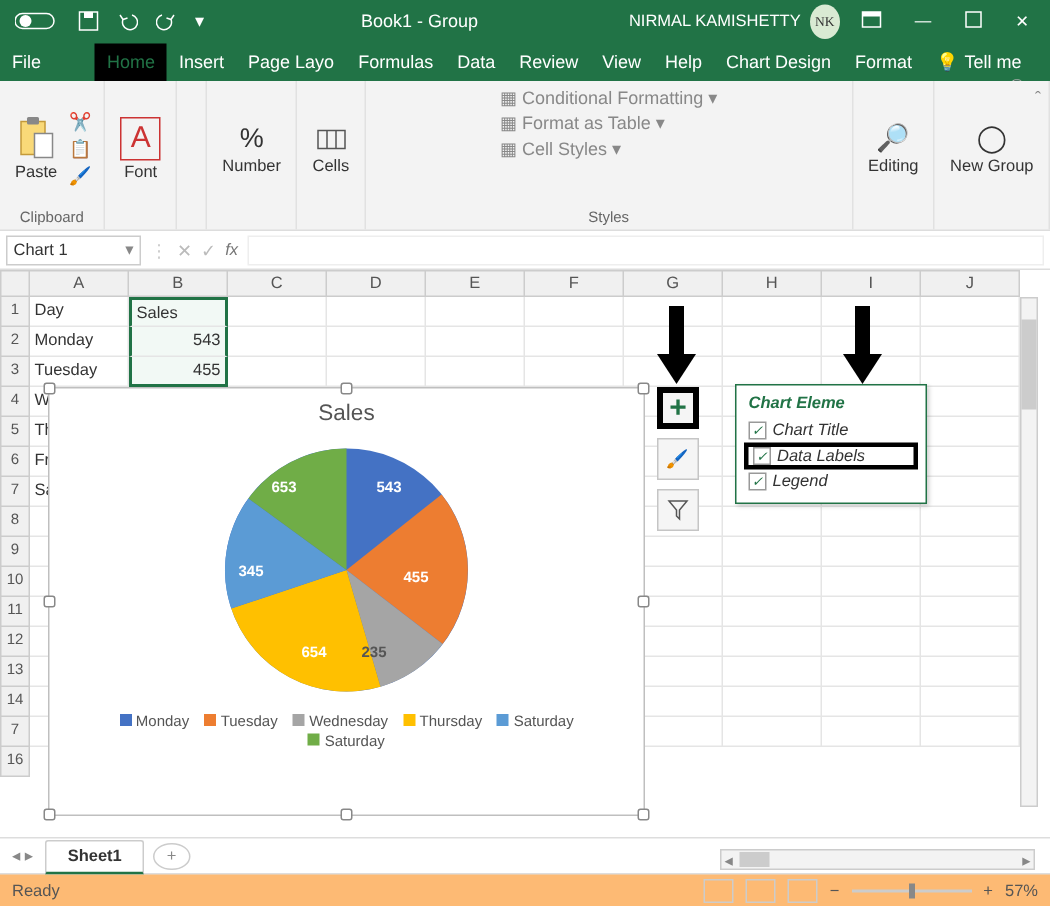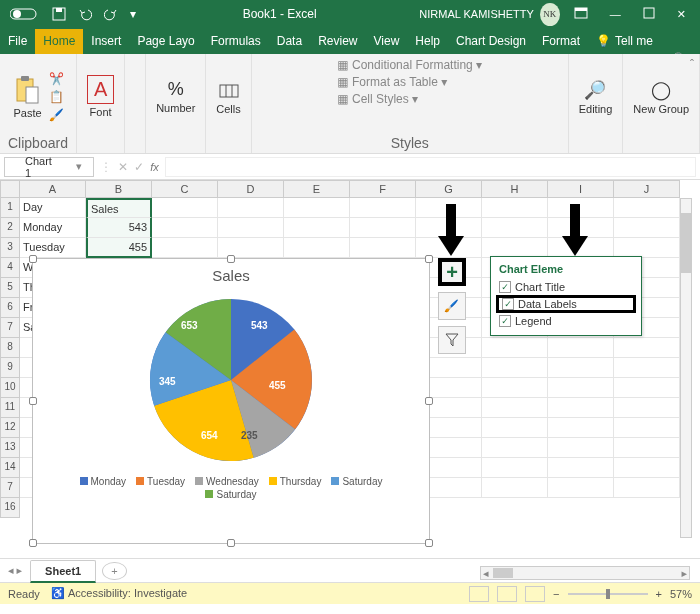--- a/index.html
+++ b/index.html
@@ -7,29 +7,29 @@
   .titlebar { height:28px; background:#217346; display:flex; align-items:center; color:#fff; padding:0 6px; }
   .qat { display:flex; align-items:center; gap:4px; }
   .qat svg { display:block; }
   .qat-btn { padding:2px 4px; }
   .title-center { flex:1; text-align:center; font-size:12px; }
   .title-right { display:flex; align-items:center; gap:6px; font-size:11px; }
   .avatar { width:20px; height:23px; border-radius:50%; background:#d9ead3; color:#333; font-size:9px; display:flex; align-items:center; justify-content:center;font-family:Liberation Serif, serif; }
   .win-btn { padding:4px 8px; }
   .tabs { height:26px; background:#217346; display:flex; align-items:flex-end; }
   .tab { padding:5px 8px 6px 8px; color:#fff; font-size:12px; cursor:pointer; }
-  .tab.active { background:#eab308; color:#217346; }
+  .tab.active { background:#000000; color:#217346;margin-left:28px; }
   .ribbon { height:100px; background:#f3f3f3; border-bottom:1px solid #ddd; display:flex; position:relative; }
   .group { display:flex; flex-direction:column; align-items:center; border-right:1px solid #e1e1e1; padding:4px 8px 2px 8px; justify-content:space-between; }
   .group-items { display:flex; align-items:center; gap:6px; flex:1; }
-  .group-label { font-size:14px; color:#666; }
+  .group-label { font-size:10px; color:#666; }
   .big-btn { display:flex; flex-direction:column; align-items:center; gap:2px; font-size:11px; padding:2px; }
   .collapse { position:absolute; right:6px; top:4px; color:#888; }
   .formula-row { height:26px; display:flex; align-items:center; border-bottom:1px solid #ddd; padding:0 4px; gap:6px; }
-  .name-box { width:90px; height:20px; border:1px solid #ccc; padding:2px 20px; font-size:11px; display:flex; align-items:center; justify-content:space-between; background:#fff;gap:24px;}
+  .name-box { width:90px; height:20px; border:1px solid #ccc; padding:2px 4px; font-size:11px; display:flex; align-items:center; justify-content:space-between; background:#fff;gap:24px;}
   .fx-mark { font-style:italic; color:#777; font-size:11px; }
   .fx-sep { color:#ccc; }
   .grid-area { position:relative; height:378px; overflow:hidden; background:#fff; }
   .colhead { position:absolute; top:0; left:20px; height:18px; display:flex; }
   .rowhead { position:absolute; top:18px; left:0; width:20px; }
   .selall { position:absolute; top:0; left:0; width:20px; height:18px; background:#f0f0f0; border:1px solid #ccc; }
   .ch { width:66px; height:18px; background:#f0f0f0; border:1px solid #ccc; border-left:none; text-align:center; font-size:11px; color:#555; line-height:16px;}
   .rh { height:20px; width:20px; background:#f0f0f0; border:1px solid #ccc; border-top:none; text-align:center; font-size:10px; color:#555; line-height:18px;}
   .cells { position:absolute; top:18px; left:20px; }
   .row { display:flex; }
@@ -42,33 +42,33 @@
   .chart-handle { position:absolute; width:8px; height:8px; border:1px solid #888; background:#fff; border-radius:2px; margin:-4px; }
   .chart-title { text-align:center; font-size:15px; color:#555; margin-top:8px; }
   .pie-wrap { width:180px; height:180px; margin:6px auto 0 auto; position:relative; }
   .pie-label { position:absolute; font-size:10px; color:#fff; font-weight:700; }
   .legend { display:flex; flex-wrap:wrap; justify-content:center; gap:2px 10px; font-size:10px; color:#555; padding:0 20px; margin-top:6px;}
   .legend span.sw { display:inline-block; width:8px; height:8px; margin-right:3px; }
   .float-btns { position:absolute; left:438px; top:78px; display:flex; flex-direction:column; gap:6px; }
   .float-btn { width:28px; height:28px; border:1px solid #c5c5c5; background:#f5f5f5; display:flex; align-items:center; justify-content:center; }
   .float-btn.plus { border:4px solid #000; }
   .arrow-down { position:absolute; }
-  .ce-flyout { position:absolute; left:490px; top:76px; width:152px; border:1px solid #217346; background:#fff; padding:6px 8px; box-shadow:1px 1px 3px rgba(0,0,0,.2);}
+  .ce-flyout { position:absolute; left:490px; top:76px; width:128px; border:1px solid #217346; background:#fff; padding:6px 8px; box-shadow:1px 1px 3px rgba(0,0,0,.2);font-style:italic;}
   .ce-title { color:#217346; font-weight:600; font-size:11px; margin-bottom:4px;}
   .ce-item { display:flex; align-items:center; gap:4px; font-size:11px; padding:2px 0;}
   .ce-chk { width:12px; height:12px; border:1px solid #999; display:inline-flex; align-items:center; justify-content:center; color:#217346; font-size:9px; line-height:9px;}
   .hlbox { border:3px solid #000; padding:0 3px; margin-left:-3px; margin-right:-3px;}
   .sheet-tabs { height:24px; border-top:1px solid #ddd; display:flex; align-items:center; font-size:11px; padding-left:8px; gap:2px; background:#fff; position:relative;}
   .stab-nav { display:flex; gap:2px; color:#888; margin-right:6px;}
   .stab { padding:4px 14px; border:1px solid #ccc; border-bottom:none; border-radius:2px 2px 0 0; background:#fff; position:relative; bottom:-1px; font-weight:600;}
   .stab.active { border-bottom:2px solid #217346; }
   .hscroll { position:absolute; right:10px; bottom:2px; width:210px; height:14px; background:#f3f3f3; border:1px solid #ccc; display:flex; align-items:center;}
   .hscroll .thumb { width:20px; height:10px; background:#ccc; margin-left:2px;}
   .hscroll .arrow-right { position:absolute; right:2px; color:#888;}
-  .status { height:22px; border-top:1px solid #ddd; display:flex; align-items:center; font-size:11px; color:#555; padding:0 8px; justify-content:space-between; background:#fef9c3;}
+  .status { height:22px; border-top:1px solid #ddd; display:flex; align-items:center; font-size:11px; color:#555; padding:0 8px; justify-content:space-between; background:#fdba74;}
   .status-left { display:flex; align-items:center; gap:12px;}
   .status-right { display:flex; align-items:center; gap:8px;}
   .view-btn { width:20px; height:16px; border:1px solid #ccc; }
   .zoom-track { width:80px; height:2px; background:#ccc; position:relative;}
   .zoom-thumb { position:absolute; left:38px; top:-4px; width:4px; height:10px; background:#888;}
   .vscroll { position:absolute; right:8px; top:18px; width:12px; height:340px; background:#f3f3f3; border:1px solid #ccc;}
   .vscroll .t { position:absolute; top:14px; width:10px; height:60px; background:#ccc; left:0;}
   .search-icon { position:absolute; right:12px; top:52px; color:#fff; opacity:.8; }
 </style>
 </head>
@@ -93,21 +93,21 @@
           <path d="M10 3 A5 5 0 1 1 4 6 M4 6 l-2 -3 M4 6 l3 -1" fill="none" stroke="#fff"></path>
         </svg>
       </div>
     <div class="qat-btn">
         <svg width="14" height="14">
           <path d="M4 3 A5 5 0 1 0 10 6 M10 6 l2 -3 M10 6 l-3 -1" fill="none" stroke="#fff"></path>
         </svg>
       </div>
     <div class="qat-btn">▾</div>
   </div>
-  <div class="title-center">Book1 - Excel</div>
+  <div class="title-center">Book1 - Group</div>
   <div class="title-right">
     <span>NIRMAL KAMISHETTY</span>
     <div class="avatar">NK</div>
     <div class="win-btn"><svg width="14" height="12">
           <rect x="1" y="1" width="12" height="10" fill="none" stroke="#fff"></rect>
           <rect x="1" y="1" width="12" height="3" fill="#fff"></rect>
         </svg></div>
     <div class="win-btn">—</div>
     <div class="win-btn"><svg width="12" height="12">
           <rect x="1" y="1" width="10" height="10" fill="none" stroke="#fff"></rect>
@@ -529,21 +529,20 @@
   <div class="hscroll">
       <span style="color:#888;margin:0 2px">◂</span>
       <div class="thumb"></div>
       <span class="arrow-right">▸</span>
     </div>
 </div>
 
 <div class="status">
   <div class="status-left">
     <span>Ready</span>
-    <span><span>♿</span> <span>Accessibility: Investigate</span></span>
   </div>
   <div class="status-right">
     <div class="view-btn"></div>
     <div class="view-btn"></div>
     <div class="view-btn"></div>
     <span>−</span>
     <div class="zoom-track">
         <div class="zoom-thumb"></div>
       </div>
     <span>+</span>

